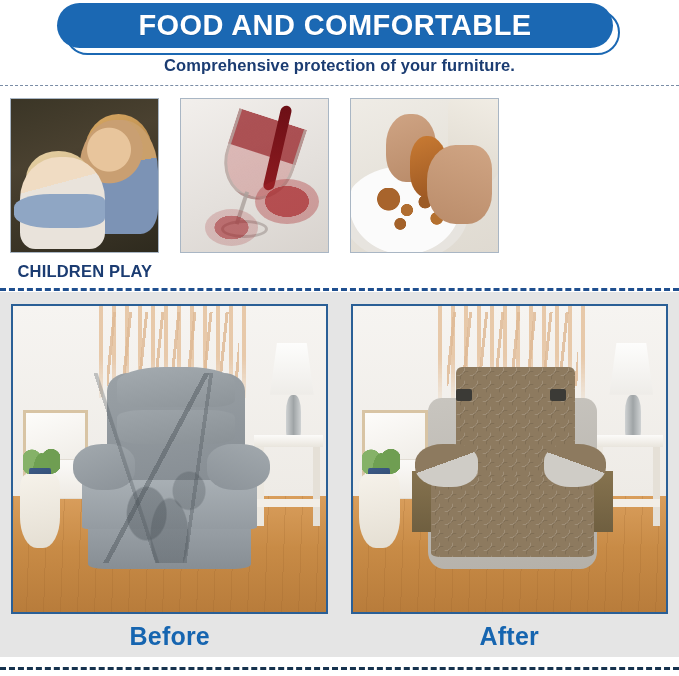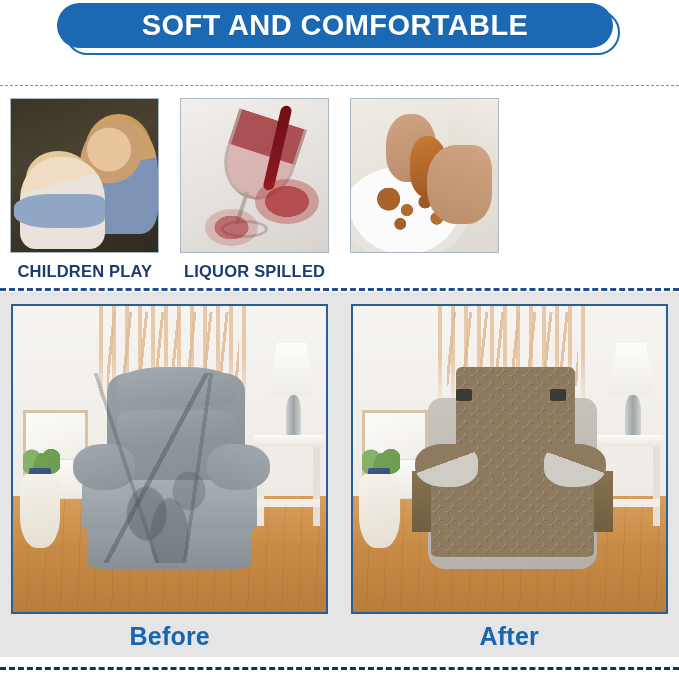--- a/index.html
+++ b/index.html
@@ -433,24 +433,25 @@
   }
 </style>
 </head>
 <body>
 
 <div class="header-zone">
 
   <div class="banner-wrap">
     <div class="banner-outline"></div>
     <div class="banner-fill">
-      <span class="banner-title">SOFT AND COMFORTABLE</span>
+      <span class="banner-title">FOOD AND COMFORTABLE</span>
     </div>
   </div>
 
+  <div class="subtitle">Comprehensive protection of your furniture.</div>
 
   <div class="hairline-dashed"></div>
 </div>
 
 <div class="thumbs">
 
   <div class="thumb-cell">
     <div class="thumb-frame">
       <div class="art a1">
         <div class="kid-hair"></div>
@@ -467,21 +468,20 @@
     <div class="thumb-frame">
       <div class="art a2">
         <div class="glass"></div>
         <div class="stem"></div>
         <div class="base"></div>
         <div class="pour"></div>
         <div class="splat1"></div>
         <div class="splat2"></div>
       </div>
     </div>
-    <div class="thumb-caption">LIQUOR SPILLED</div>
   </div>
 
 
   <div class="thumb-cell">
     <div class="thumb-frame">
       <div class="art a4">
         <div class="sleeve"></div>
         <div class="plate"></div>
         <div class="crumbs"></div>
         <div class="hand-a"></div>

